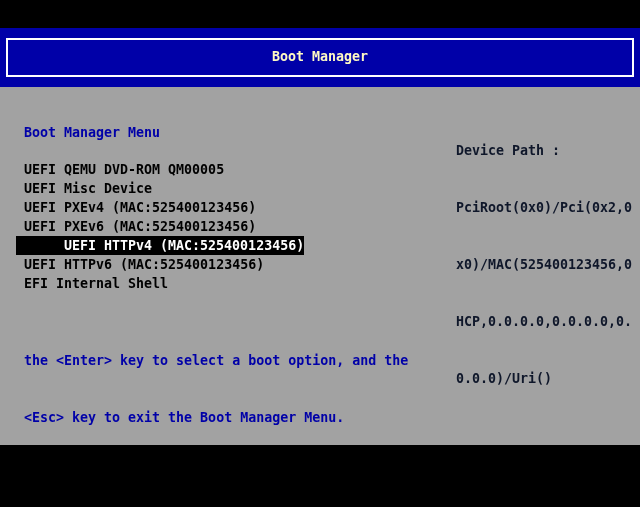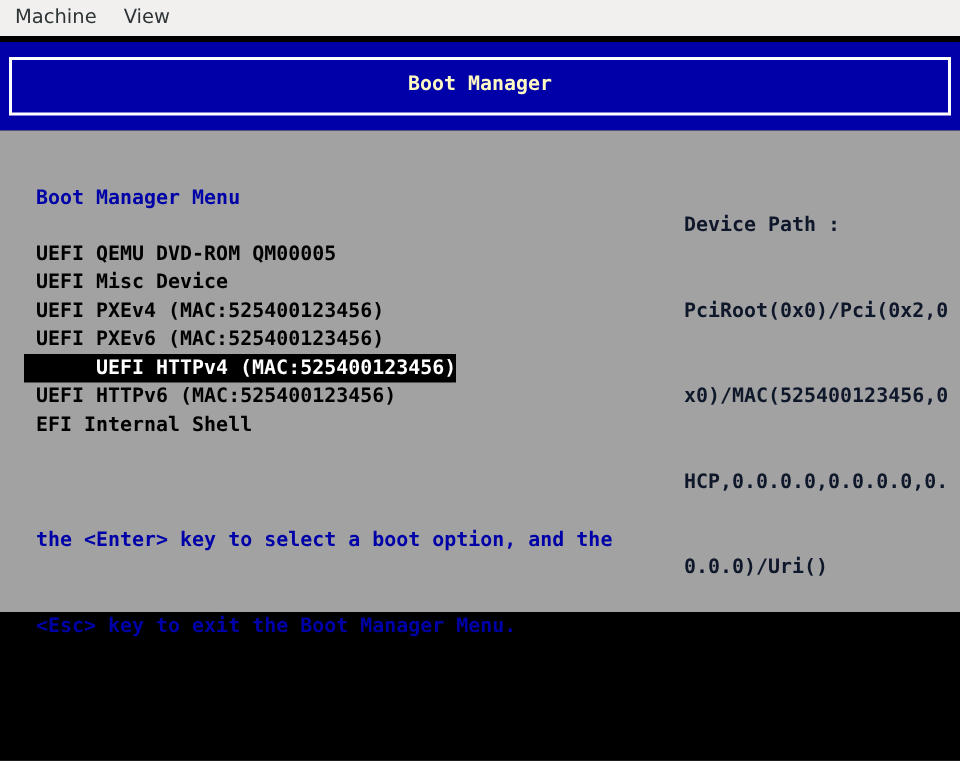--- a/index.html
+++ b/index.html
@@ -16,21 +16,21 @@
   }
   .menu-item{display:inline-block;padding:0 9px;cursor:default;}
   .menu-item:first-child{margin-left:1px;}
   
   .title-band{position:absolute;left:0;top:28px;width:640px;height:59px;background:#0000a8;}
   .title-box{
     position:absolute;left:6px;top:10px;width:628px;height:39px;box-sizing:border-box;
     border:2px solid #ffffff;color:#fef9c3;text-align:center;line-height:34px;
   }
   
-  .content{position:absolute;left:0;top:87px;width:640px;height:321px;background:#a2a2a2;color:#000;}
+  .content{position:absolute;left:0;top:87px;width:640px;height:358px;background:#a2a2a2;color:#000;}
   .menu-heading{position:absolute;left:24px;top:36px;line-height:19px;color:#0000a8;}
   .boot-list{position:absolute;left:16px;top:73px;}
   .boot-row{height:19px;line-height:19px;white-space:pre;}
   .boot-row span{display:inline-block;padding-left:8px;height:19px;}
   .boot-row.selected span{background:#000000;color:#ffffff;padding-left:48px;}
   .help-text{position:absolute;left:24px;top:226px;line-height:19px;color:#0000a8;white-space:pre;}
   .device-path{position:absolute;left:456px;top:16px;width:180px;line-height:19px;color:#0f172a;white-space:pre;}
   
   .footer-band{position:absolute;left:0;top:408px;width:640px;height:73px;background:#0000a8;}
   .footer-box{
@@ -40,23 +40,20 @@
   .footer-box span{position:absolute;top:26px;line-height:19px;white-space:pre;}
   .hint-move{left:6px;}
   .hint-select{left:198px;}
   .hint-exit{left:406px;}
 </style>
 </head>
 <body>
 
 <div class="screen">
 
-  <div class="menubar">
-    <span class="menu-item">Machine</span><span class="menu-item">View</span>
-  </div>
 
   <div class="title-band">
     <div class="title-box">Boot Manager</div>
   </div>
 
   <div class="content">
     <div class="menu-heading">Boot Manager Menu</div>
 
     <div class="boot-list">
       <div class="boot-row"><span>UEFI QEMU DVD-ROM QM00005</span></div>

